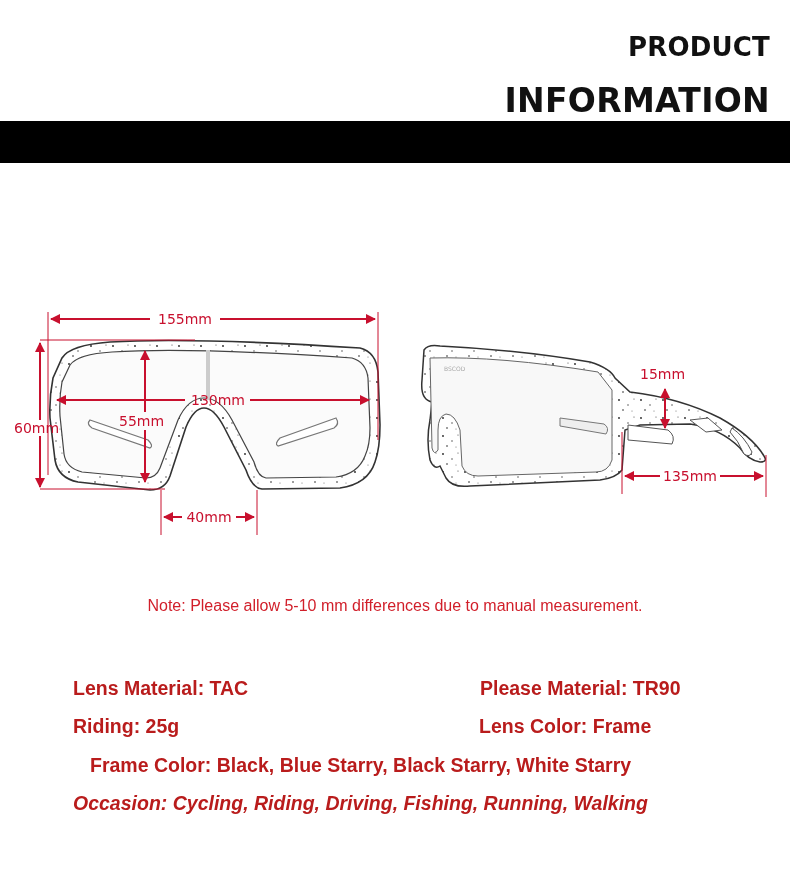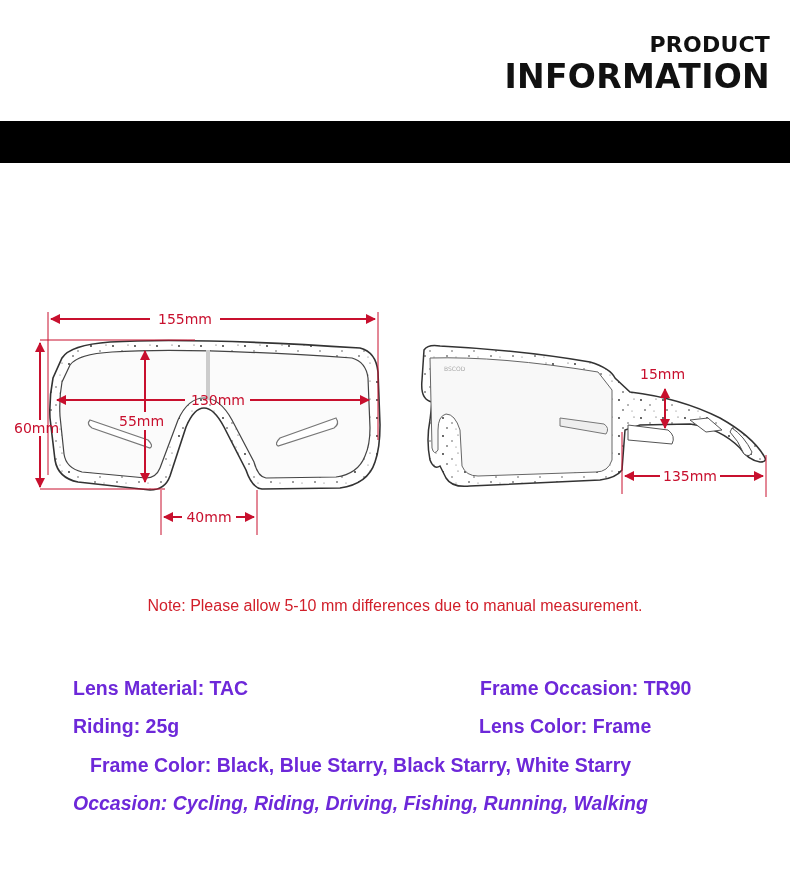--- a/index.html
+++ b/index.html
@@ -1,24 +1,24 @@
 <!DOCTYPE html>
 <html><head>
 <meta charset="utf-8">
 <style>
   html, body { margin: 0; padding: 0; background: #ffffff; }
   body { width: 790px; height: 879px; position: relative; overflow: hidden; font-family: "Liberation Sans", sans-serif; }
   .header-title { position: absolute; right: 20px; top: 34px; text-align: right; font-family: "DejaVu Sans", sans-serif; font-weight: bold; color: #111; line-height: 1; }
-  .header-title .l1 { font-size: 22px; letter-spacing: 0.2px; }
-  .header-title .l2 { font-size: 33px; margin-top: 4px; letter-spacing: 0.3px; }
+  .header-title .l1 { font-size: 26px; letter-spacing: 0.2px; }
+  .header-title .l2 { font-size: 33px; margin-top: 24px; letter-spacing: 0.3px; }
   .band { position: absolute; left: 0; top: 121px; width: 790px; height: 42px; background: #000; }
   svg.drawing { position: absolute; left: 0; top: 0; }
   .dim { font-family: "DejaVu Sans", sans-serif; font-size: 14px; fill: #c8102e; }
   .note { position: absolute; left: 0; width: 790px; top: 597px; text-align: center; color: #d11f2a; font-size: 16px; font-family: "Liberation Sans", sans-serif; }
-  .spec { position: absolute; font-family: "Liberation Sans", sans-serif; font-weight: bold; font-size: 19.5px; color: #6d28d9; white-space: nowrap; }
+  .spec { position: absolute; font-family: "Liberation Sans", sans-serif; font-weight: bold; font-size: 19.5px; color: #b91c1c; white-space: nowrap; }
 </style>
 </head>
 <body>
 
 <div class="header-title">
   <div class="l1">PRODUCT</div>
   <div class="l2">INFORMATION</div>
 </div>
 
 <div class="band"></div>
@@ -103,17 +103,17 @@
     <line x1="766" y1="455" x2="766" y2="497" stroke="#c8102e" stroke-width="1"></line>
     <line x1="660" y1="476" x2="625" y2="476" stroke="#c8102e" stroke-width="2" marker-end="url(#ah)"></line>
     <line x1="720" y1="476" x2="763" y2="476" stroke="#c8102e" stroke-width="2" marker-end="url(#ah)"></line>
     <text class="dim" x="690" y="481" text-anchor="middle">135mm</text>
   </g>
 </svg>
 
 <div class="note">Note: Please allow 5-10 mm differences due to manual measurement.</div>
 
 <div class="spec" style="left:73px; top:677px;">Lens Material: TAC</div>
-<div class="spec" style="left:480px; top:677px;">Frame Occasion: TR90</div>
+<div class="spec" style="left:480px; top:677px;">Please Material: TR90</div>
 <div class="spec" style="left:73px; top:715px;">Riding: 25g</div>
 <div class="spec" style="left:479px; top:715px;">Lens Color: Frame</div>
 <div class="spec" style="left:90px; top:754px;">Frame Color: Black, Blue Starry, Black Starry, White Starry</div>
 <div class="spec" style="left:73px; top:792px;font-style:italic;">Occasion: Cycling, Riding, Driving, Fishing, Running, Walking</div>
 
 </body></html>

